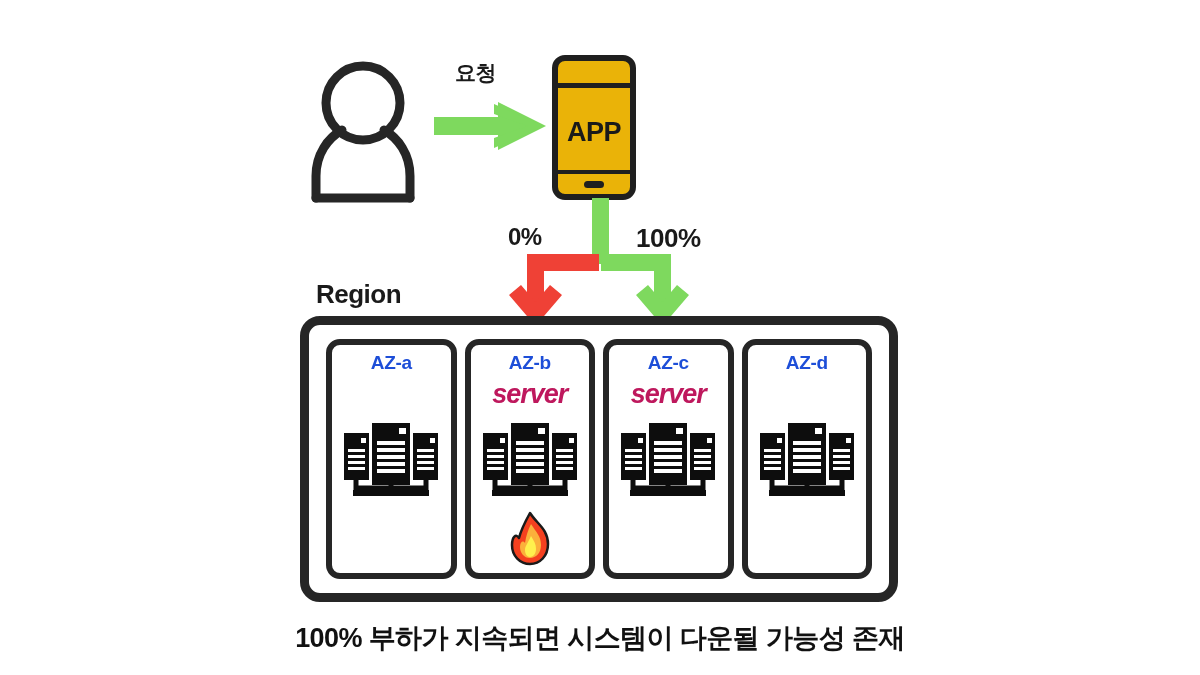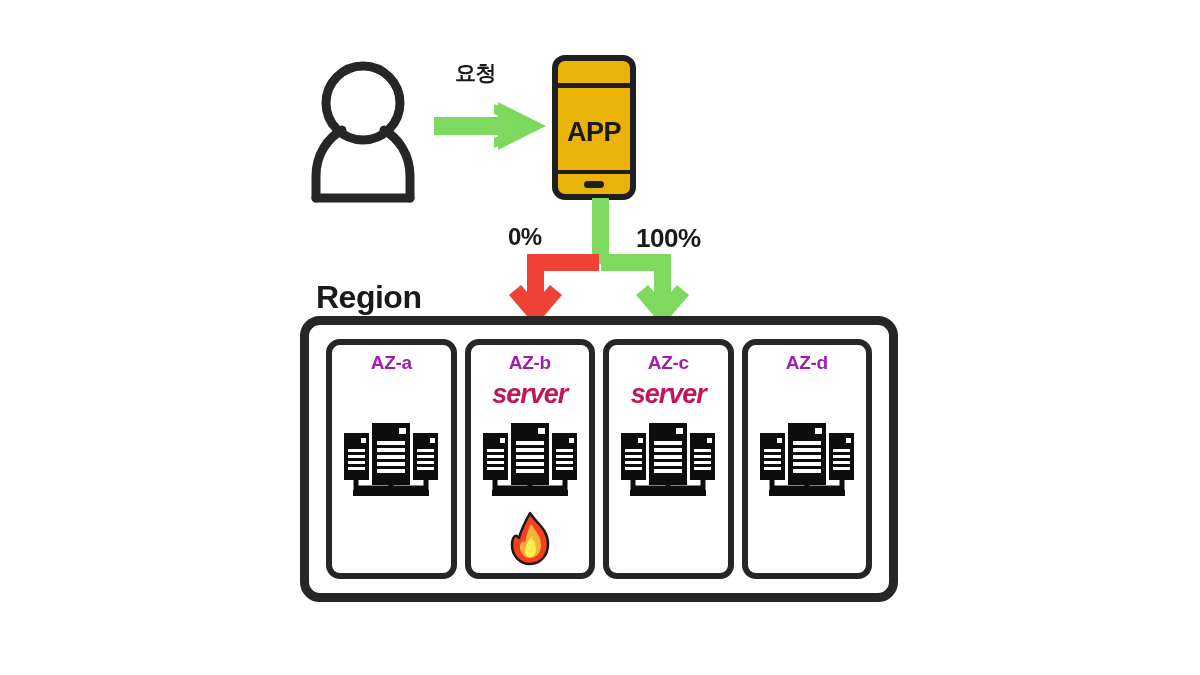--- a/index.html
+++ b/index.html
@@ -38,21 +38,21 @@
     font-size: 24px;
     font-weight: 800;
   }
   #pct-hundred-label {
     left: 636px; top: 225px;
     font-size: 26px;
     font-weight: 800;
   }
   #region-label {
     left: 316px; top: 281px;
-    font-size: 32px;
+    font-size: 26px;
     font-weight: 800;
   }
   #app-text {
     left: 0; right: 0; top: 58px;
     text-align: center;
     font-size: 27px;
     font-weight: 800;
     letter-spacing: -0.5px;
   }
   #caption {
@@ -124,21 +124,21 @@
     box-sizing: border-box;
     position: relative;
     display: flex;
     flex-direction: column;
     align-items: center;
   }
   .az-title {
     margin-top: 8px;
     font-size: 19px;
     font-weight: 800;
-    color: #a21caf;
+    color: #1d4ed8;
     letter-spacing: -0.3px;
     line-height: 1;
   }
   .az-server-word {
     margin-top: 9px;
     font-size: 27px;
     font-weight: 800;
     color: #be185d;
     letter-spacing: -1px;
     line-height: 1;
@@ -364,14 +364,15 @@
       <div class="fire-holder is-empty">
         <svg viewBox="0 0 46 54" width="46" height="54" aria-hidden="true">
           <path d="M 23 1 C 30 12 41 17 41 32 C 41 44 33 52 23 52 C 13 52 5 44 5 33 C 5 25 9 21 12 26 C 14 18 18 10 23 1 Z" fill="#F4401F" stroke="#1a1a1a" stroke-width="2.5" stroke-linejoin="round"></path>
           <path d="M 24 12 C 29 20 34 24 34 33 C 34 41 29 46 23 46 C 17 46 13 41 13 35 C 13 30 16 28 18 31 C 19 24 21 18 24 12 Z" fill="#FBB03B"></path>
           <path d="M 24 24 C 27 29 29 32 29 37 C 29 42 26 45 23 45 C 20 45 18 42 18 38 C 18 34 21 31 24 24 Z" fill="#FFF04D"></path>
         </svg>
       </div>
     </div>
   </div>
 
+  <div class="abs" id="caption">100% 부하가 지속되면 시스템이 다운될 가능성 존재</div>
 
 </div>
 
 </body></html>

